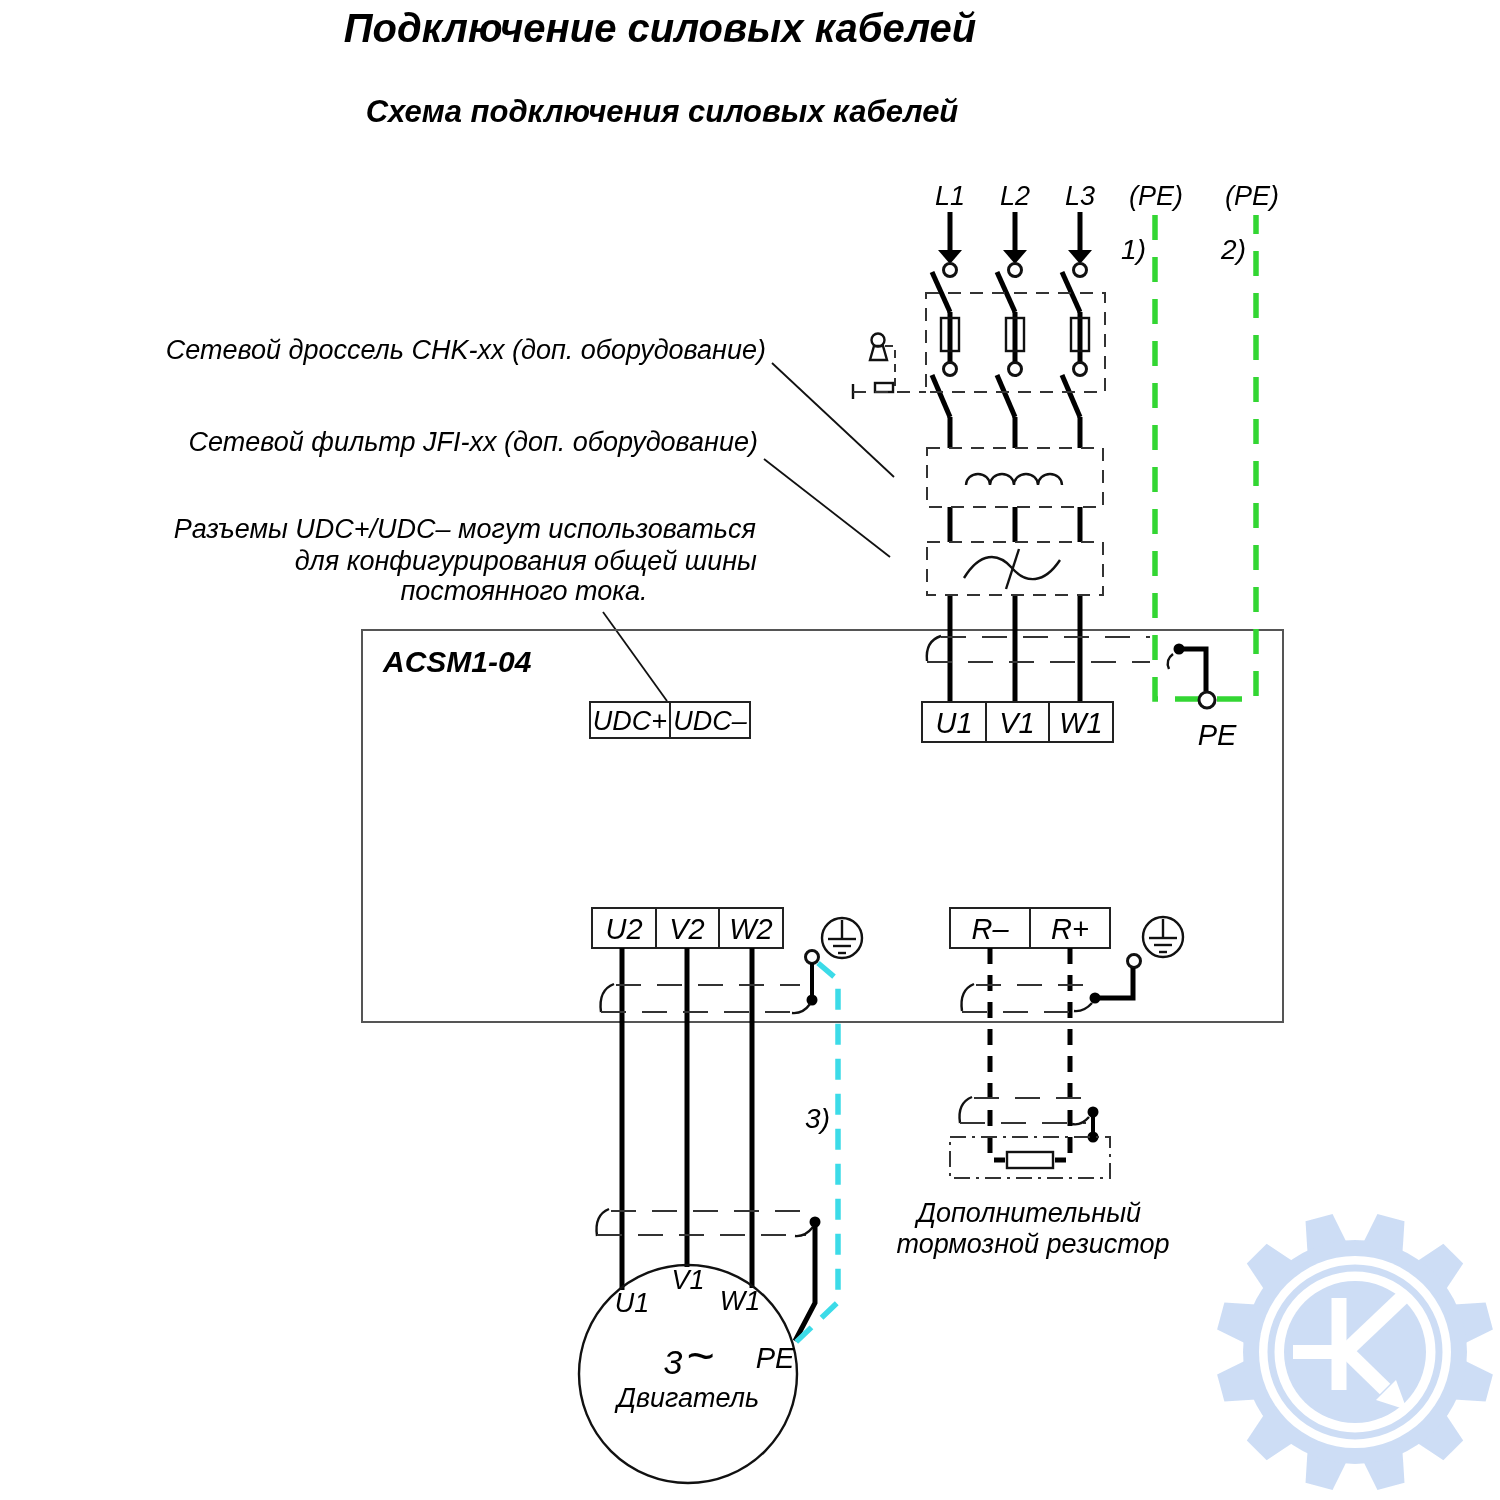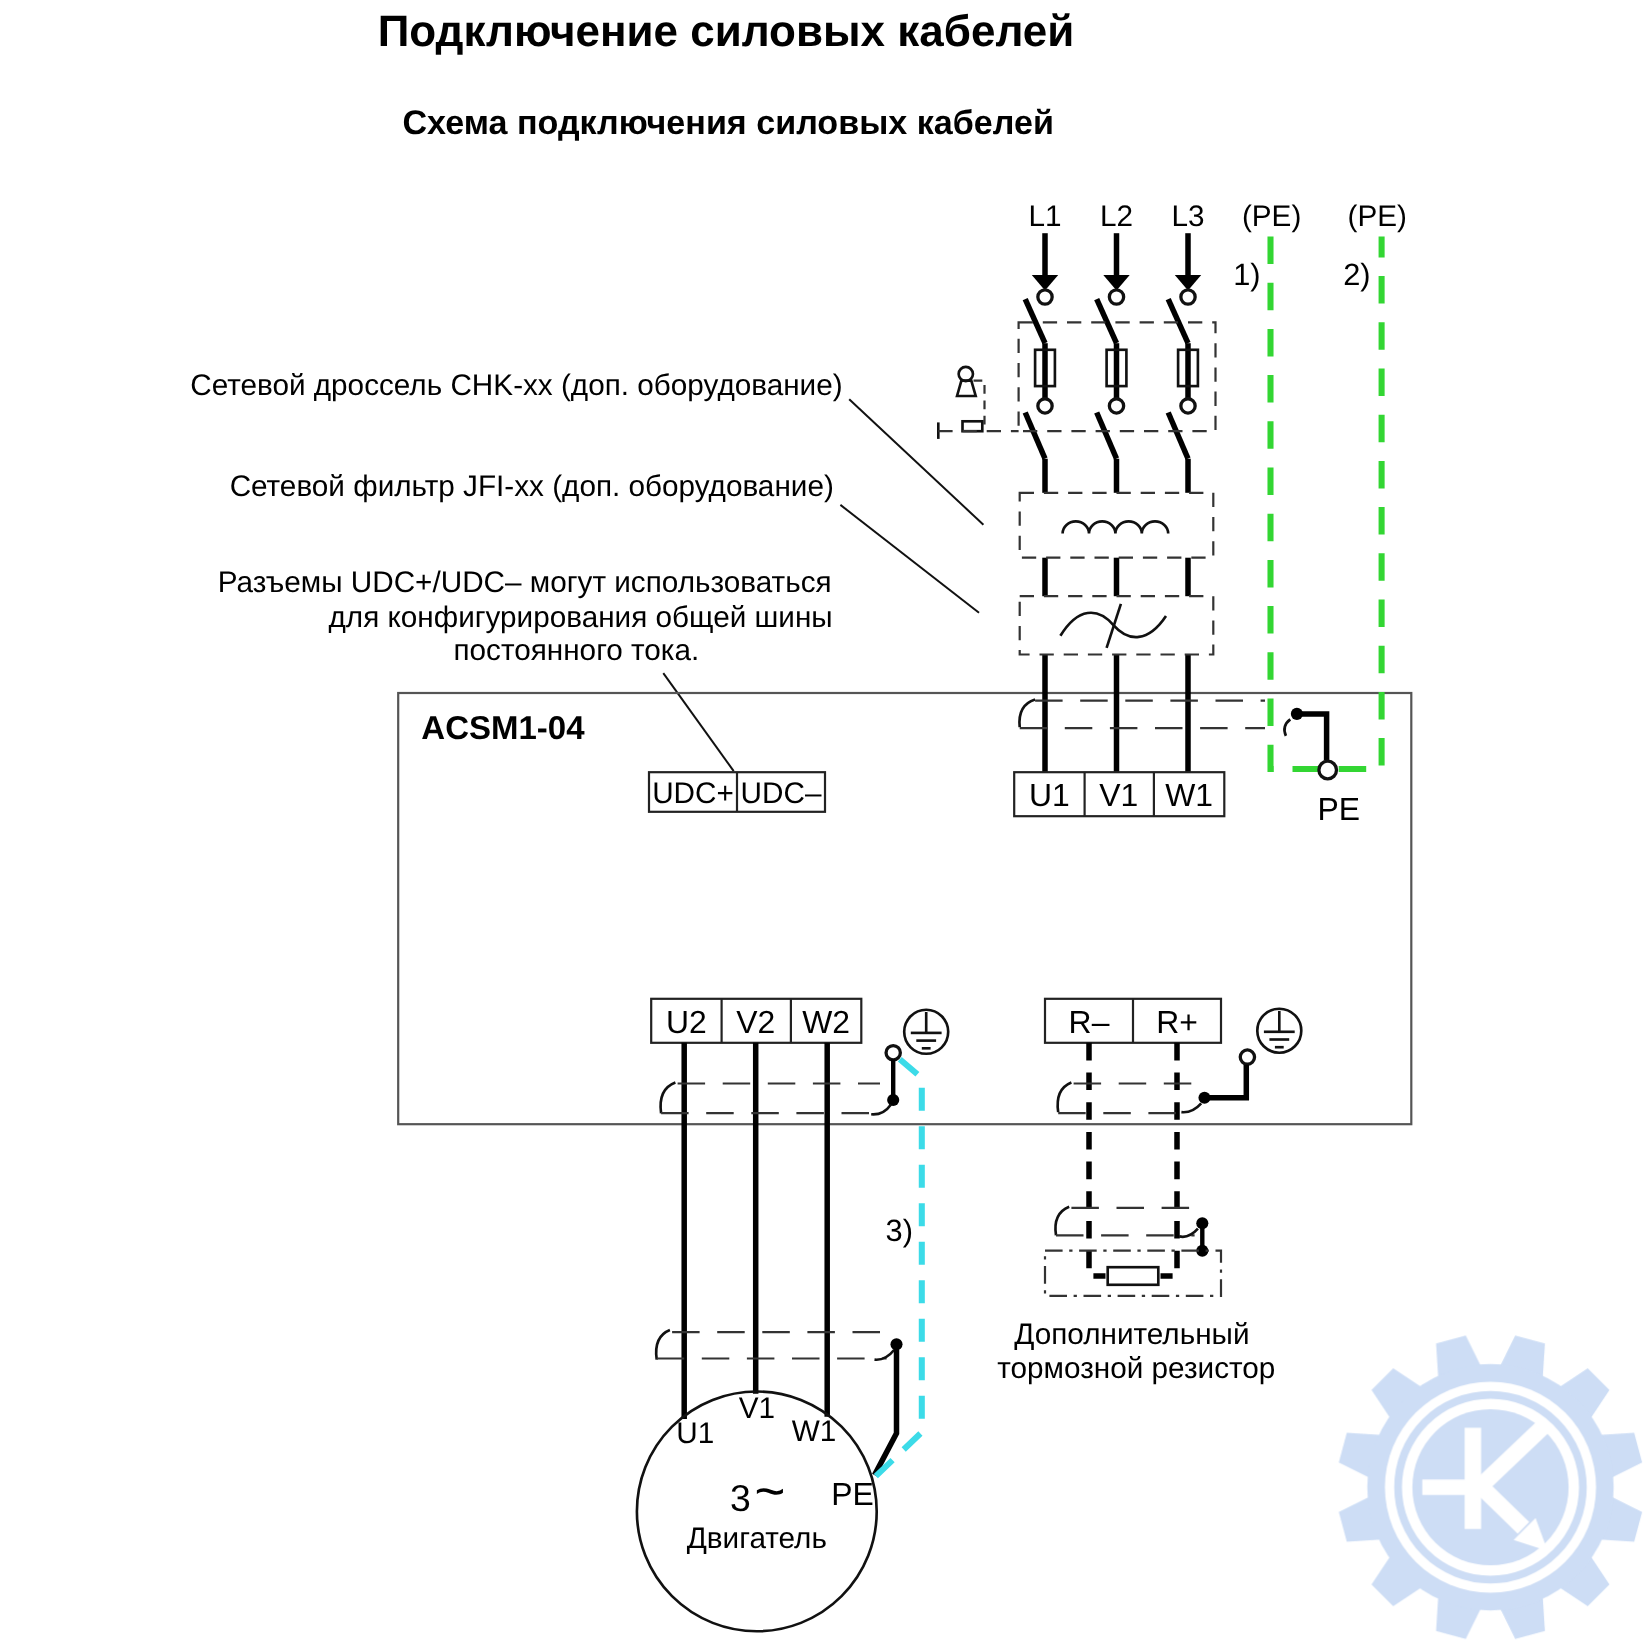--- a/index.html
+++ b/index.html
@@ -1,17 +1,17 @@
 <!DOCTYPE html>
 <html style="--pe_green: #33d633; --shield_cyan: #3cdbe8; --watermark_blue: #cbdcf5; --line: #000000;"><head>
 <meta charset="utf-8">
 <style>
   html,body{margin:0;padding:0;background:#ffffff;}
   .page{position:relative;width:1500px;height:1500px;background:#ffffff;overflow:hidden;
-        font-family:"Liberation Sans","DejaVu Sans",sans-serif;}
+        font-family:"Liberation Sans","DejaVu Sans",sans-serif;font-style:italic;}
   svg text{font-family:"Liberation Sans","DejaVu Sans",sans-serif;fill:#000;}
   .t27{font-size:27px}
   .t28{font-size:28px}
   .t29{font-size:29px}
   .t30b{font-size:30px;font-weight:bold}
   .t34{font-size:34px}
   .t48{font-size:48px}
   .t40b{font-size:40px;font-weight:bold}
   .t31b{font-size:31px;font-weight:bold}
   .wire{stroke:#000;stroke-width:5;fill:none;stroke-linecap:butt}

